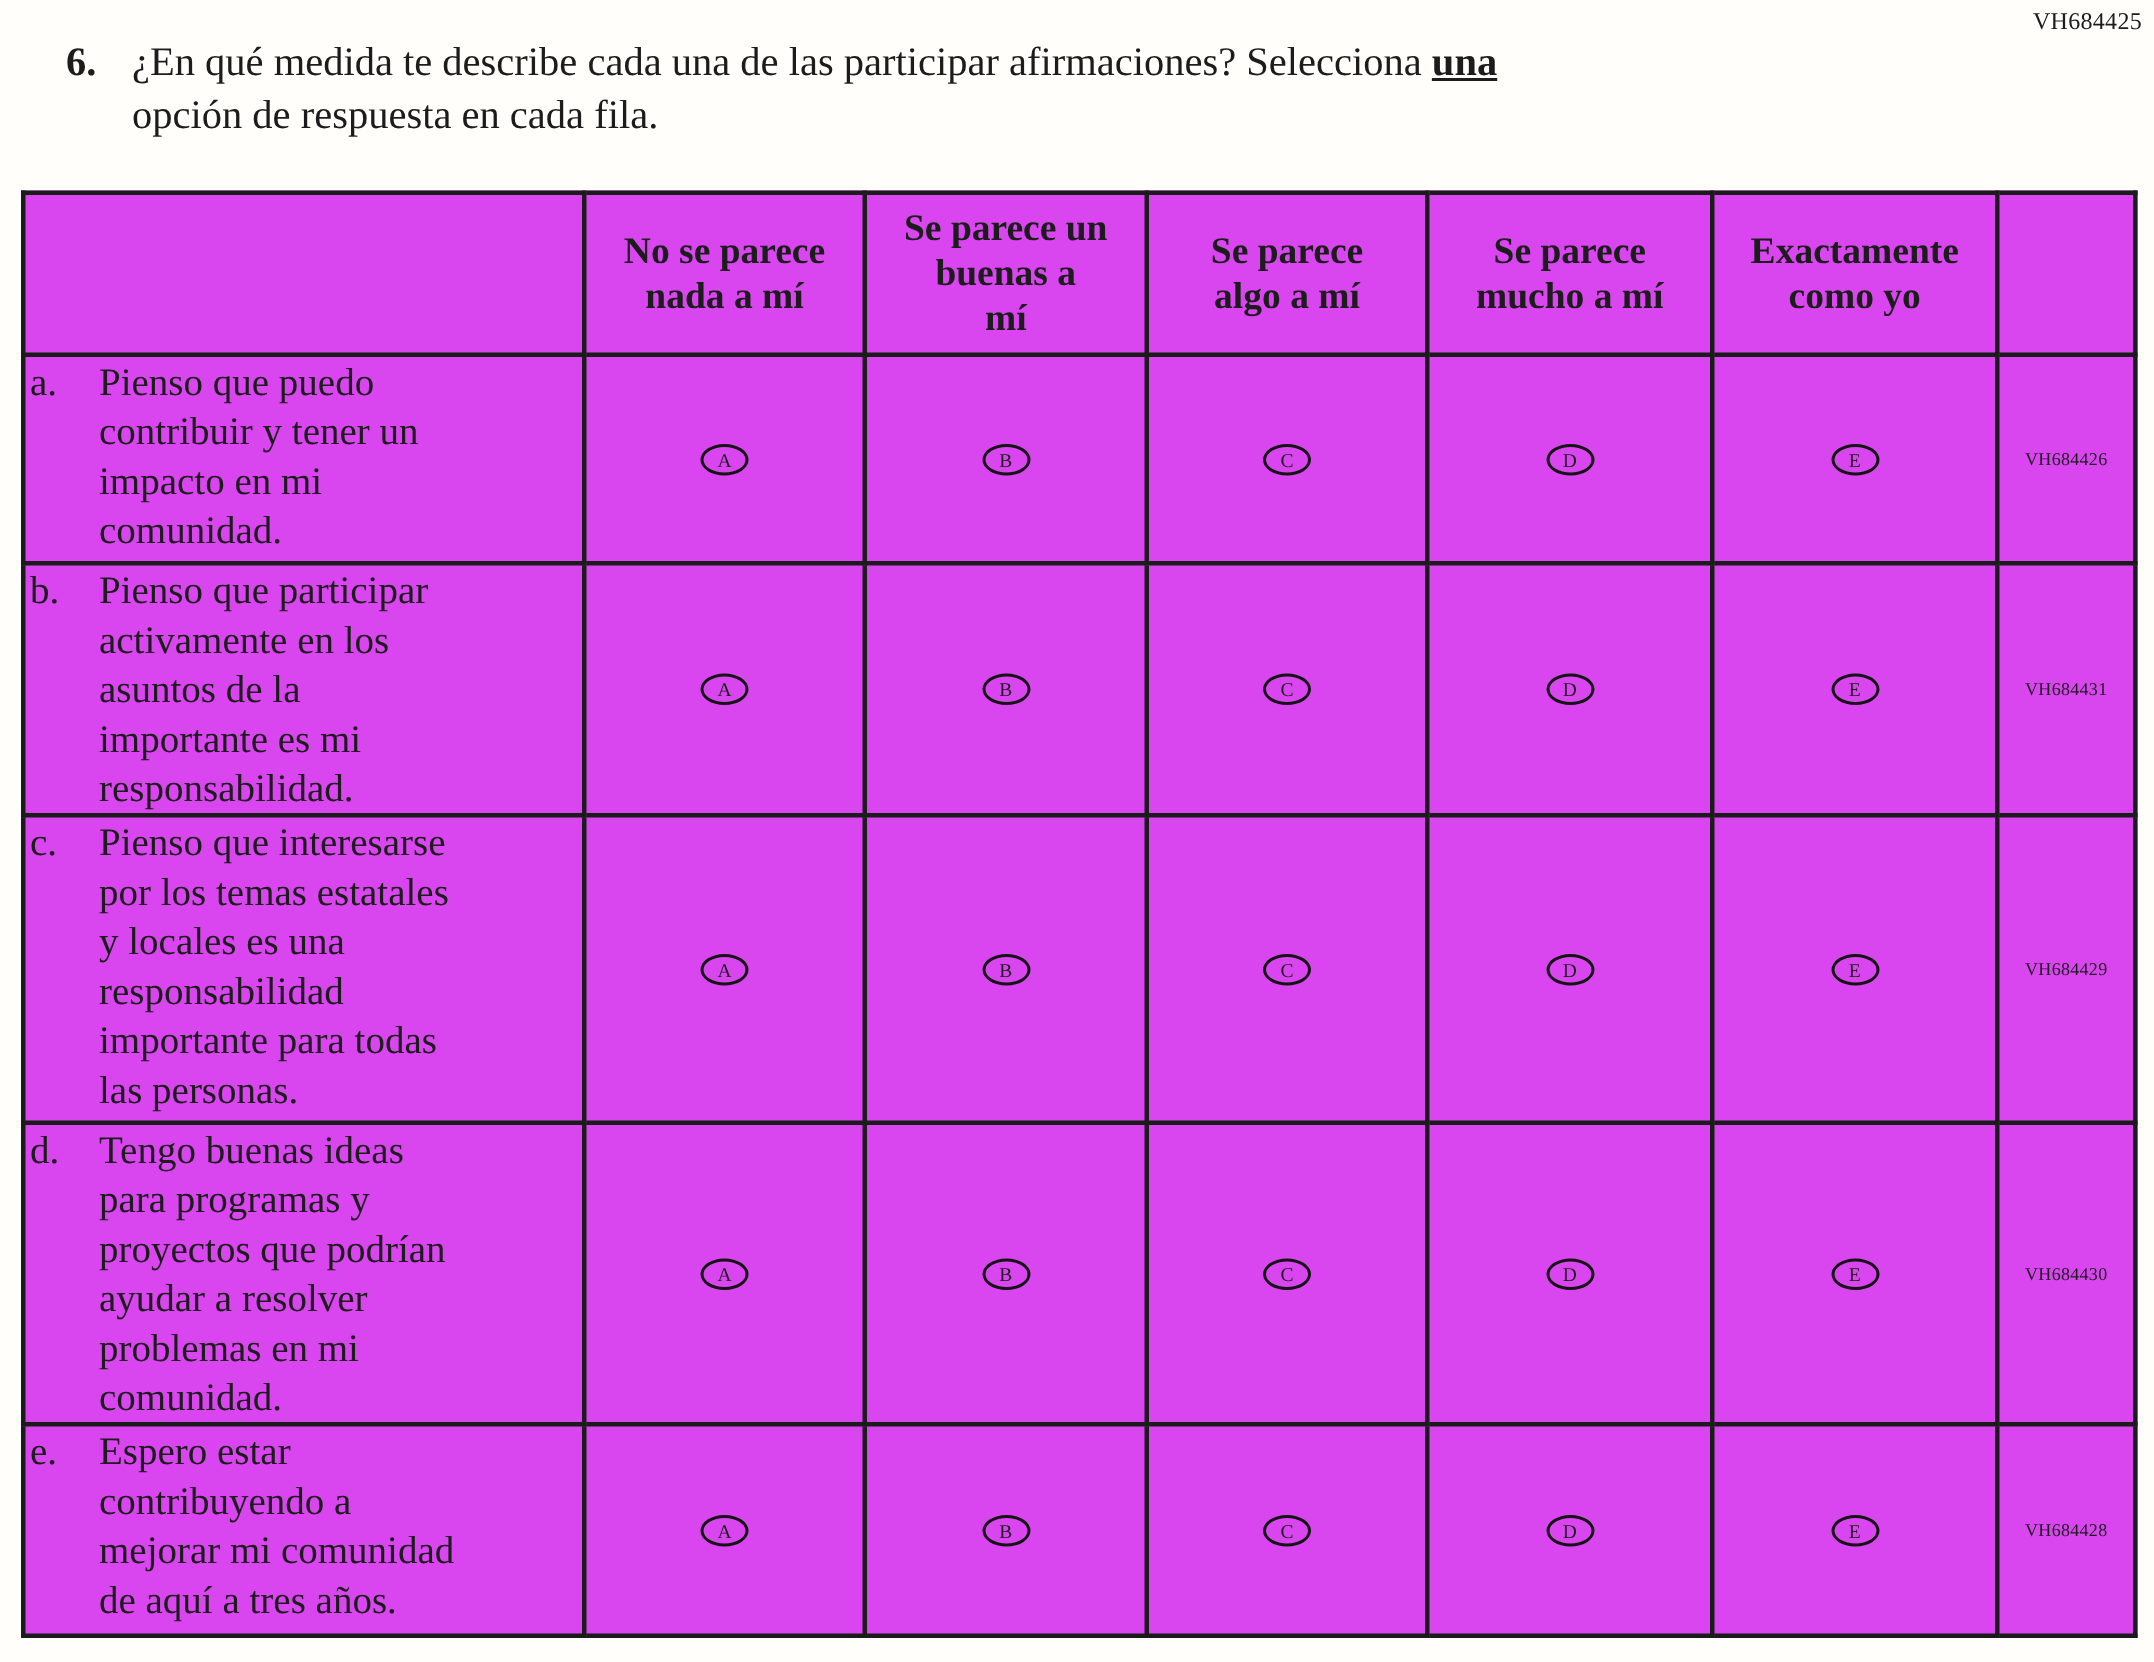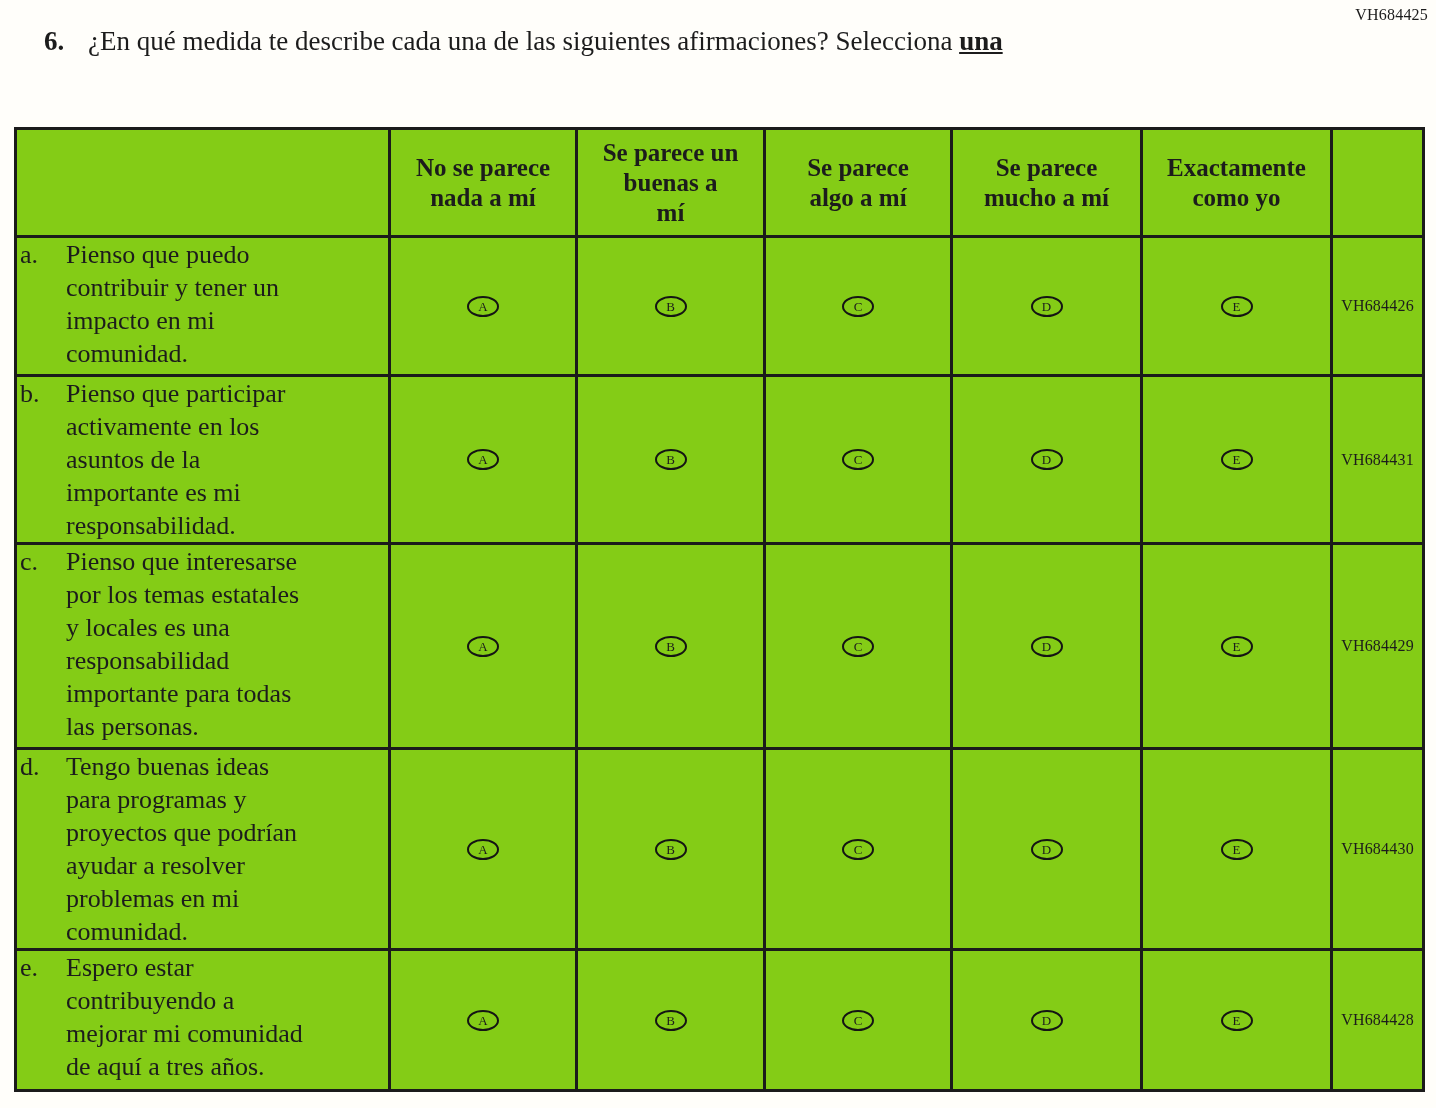--- a/index.html
+++ b/index.html
@@ -48,21 +48,21 @@
   .q-bold { font-weight: bold; text-decoration: underline; }
 
   
   table.survey {
     position: absolute;
     left: 14px;
     top: 127px;
     border-collapse: collapse;
     table-layout: fixed;
     width: 1408px;
-    background: #84cc16;
+    background: #d946ef;
   }
   table.survey th,
   table.survey td {
     border: 3px solid #1b1b1b;
     padding: 0;
     box-sizing: border-box;
   }
   thead th {
     border-bottom: 8px double #1b1b1b;
     font-weight: bold;
@@ -114,36 +114,37 @@
     font-size: 13px;
     line-height: 1;
     box-sizing: border-box;
     cursor: pointer;
     background: transparent;
   }
 
   td.code-cell {
     text-align: center;
     vertical-align: middle;
-    font-size: 16px;
+    font-size: 12px;
     letter-spacing: 0.2px;
   }
 </style>
 </head>
 <body>
 
 <div class="page">
 
   <div class="top-code">VH684425</div>
 
   <div class="question">
     <div class="q-number">6.</div>
     <div class="q-text">
-      <span>¿En qué medida te describe cada una de las siguientes afirmaciones? Selecciona</span>
+      <span>¿En qué medida te describe cada una de las participar afirmaciones? Selecciona</span>
       <span class="q-bold">una</span><br>
+      <span>opción de respuesta en cada fila.</span>
     </div>
   </div>
 
   <table class="survey">
     <colgroup>
       <col style="width:374px">
       <col style="width:187px">
       <col style="width:188px">
       <col style="width:187px">
       <col style="width:190px">

